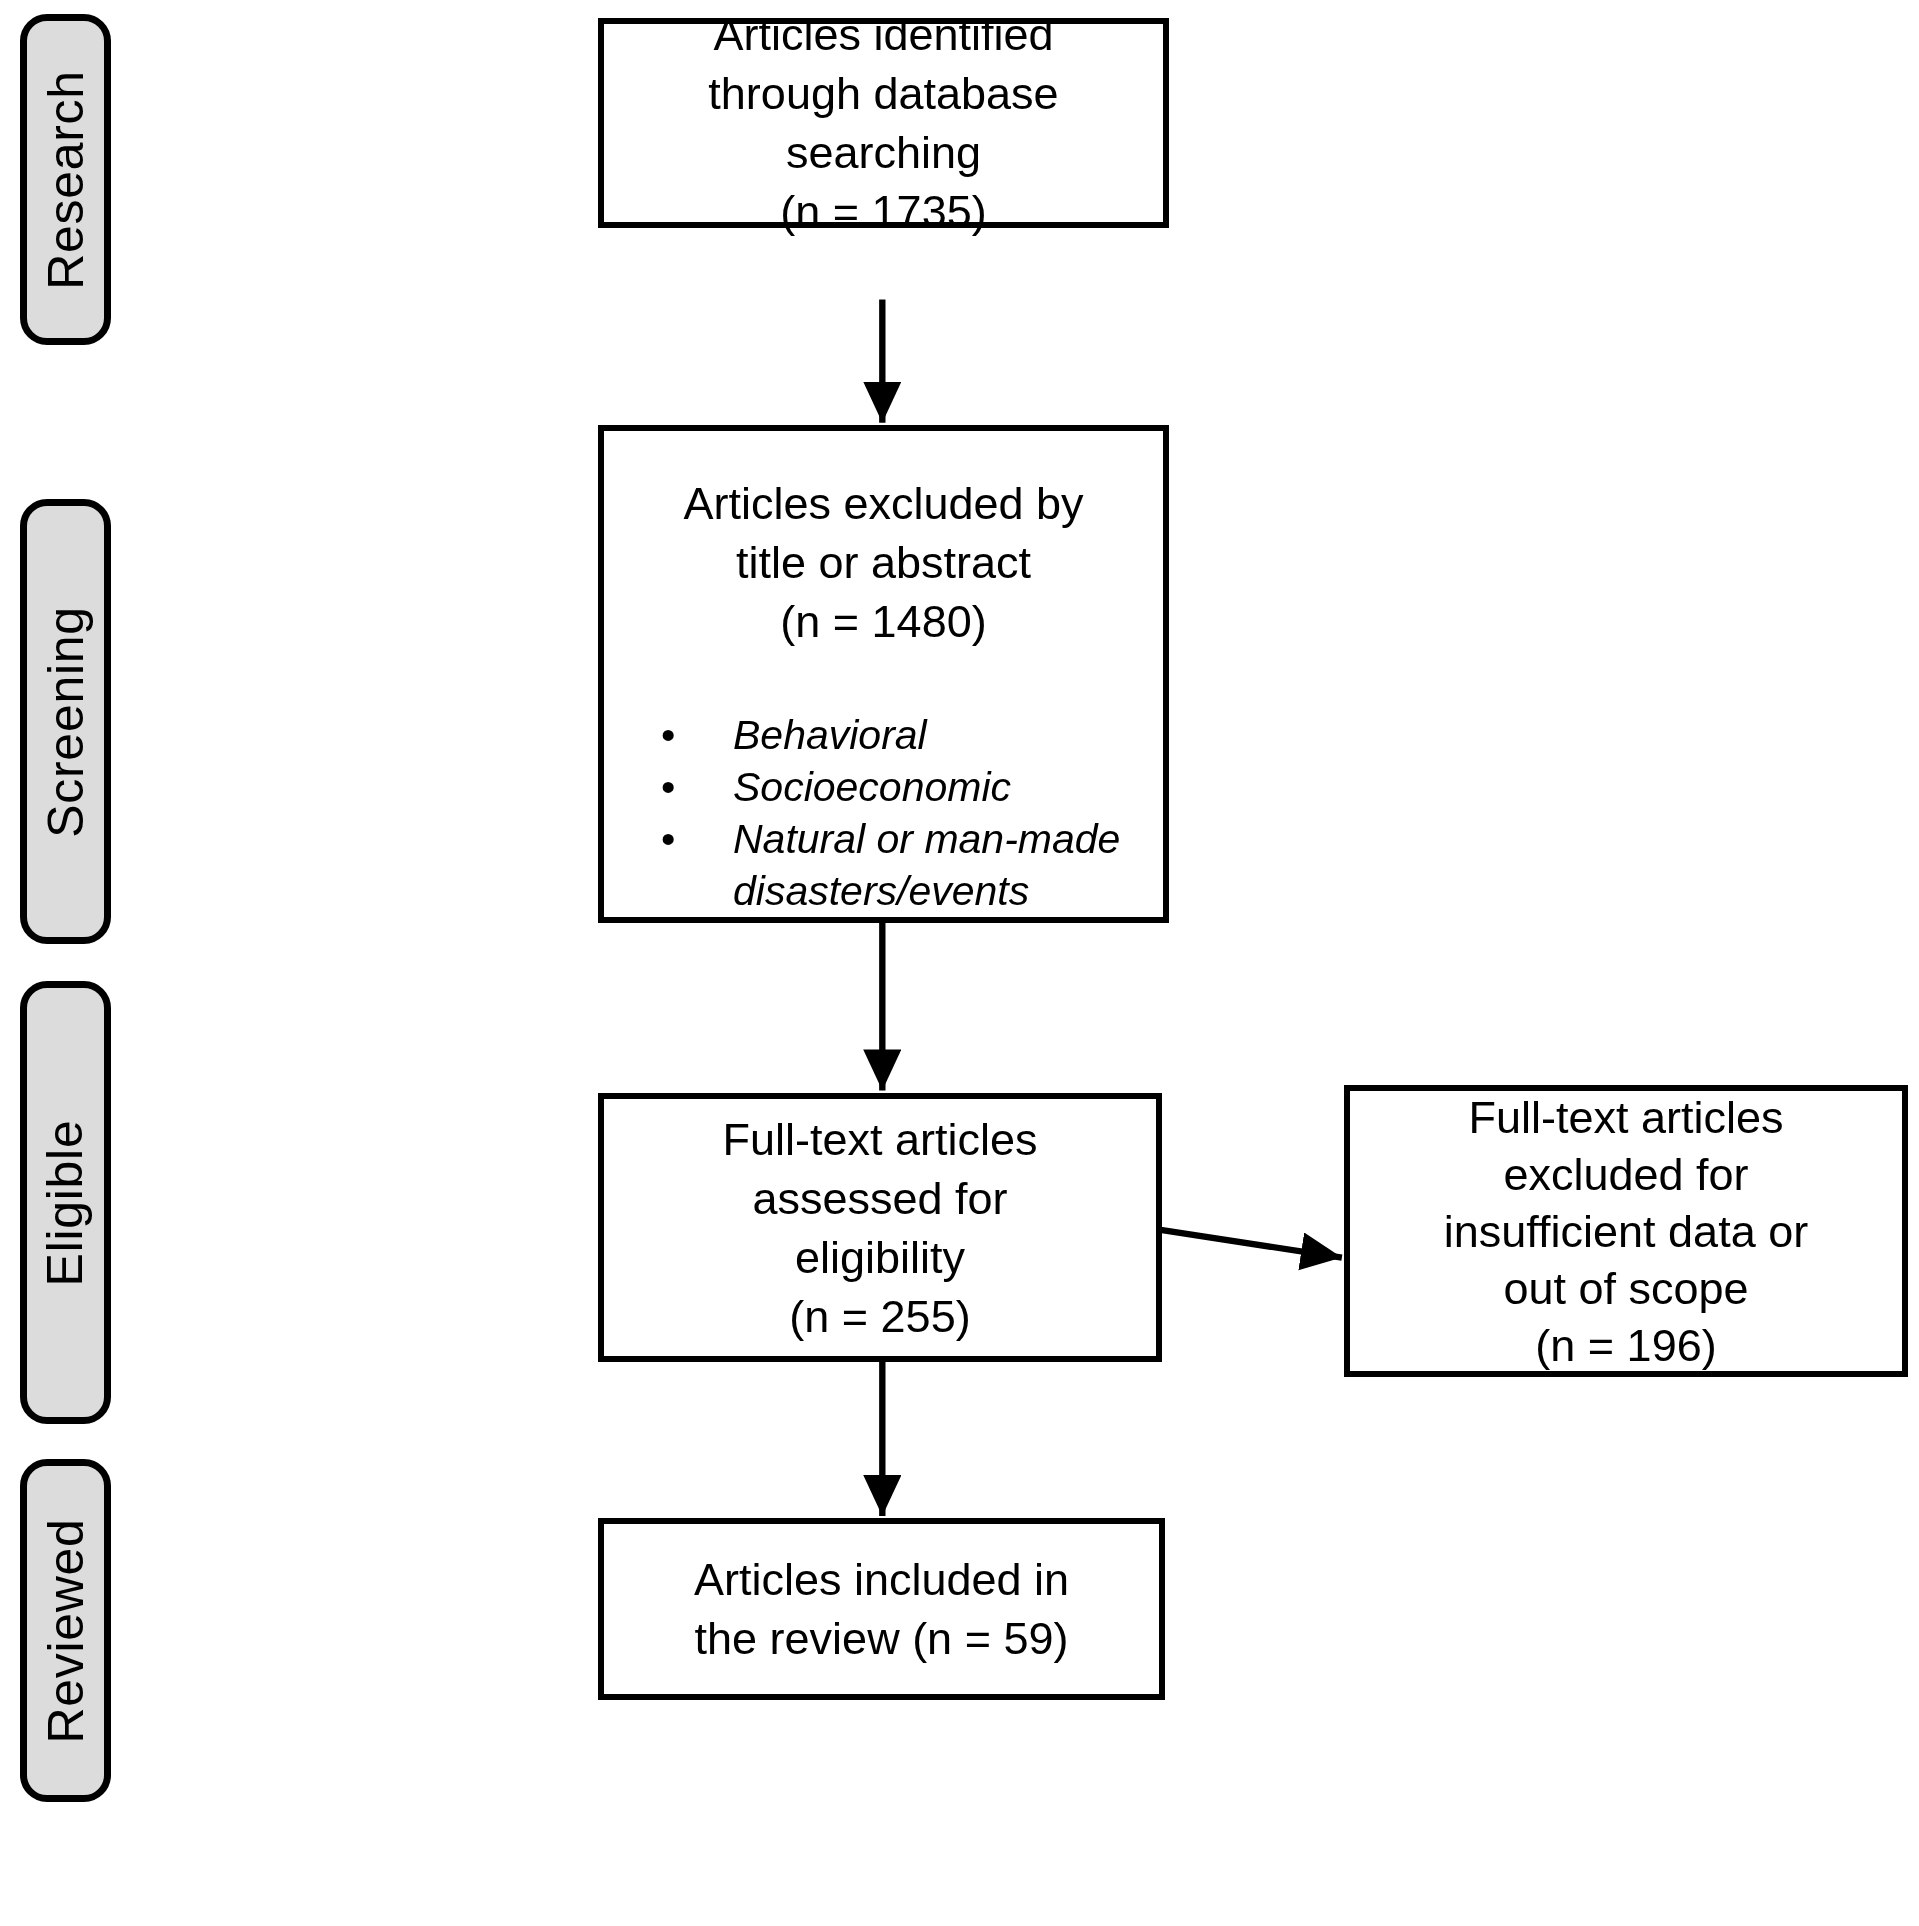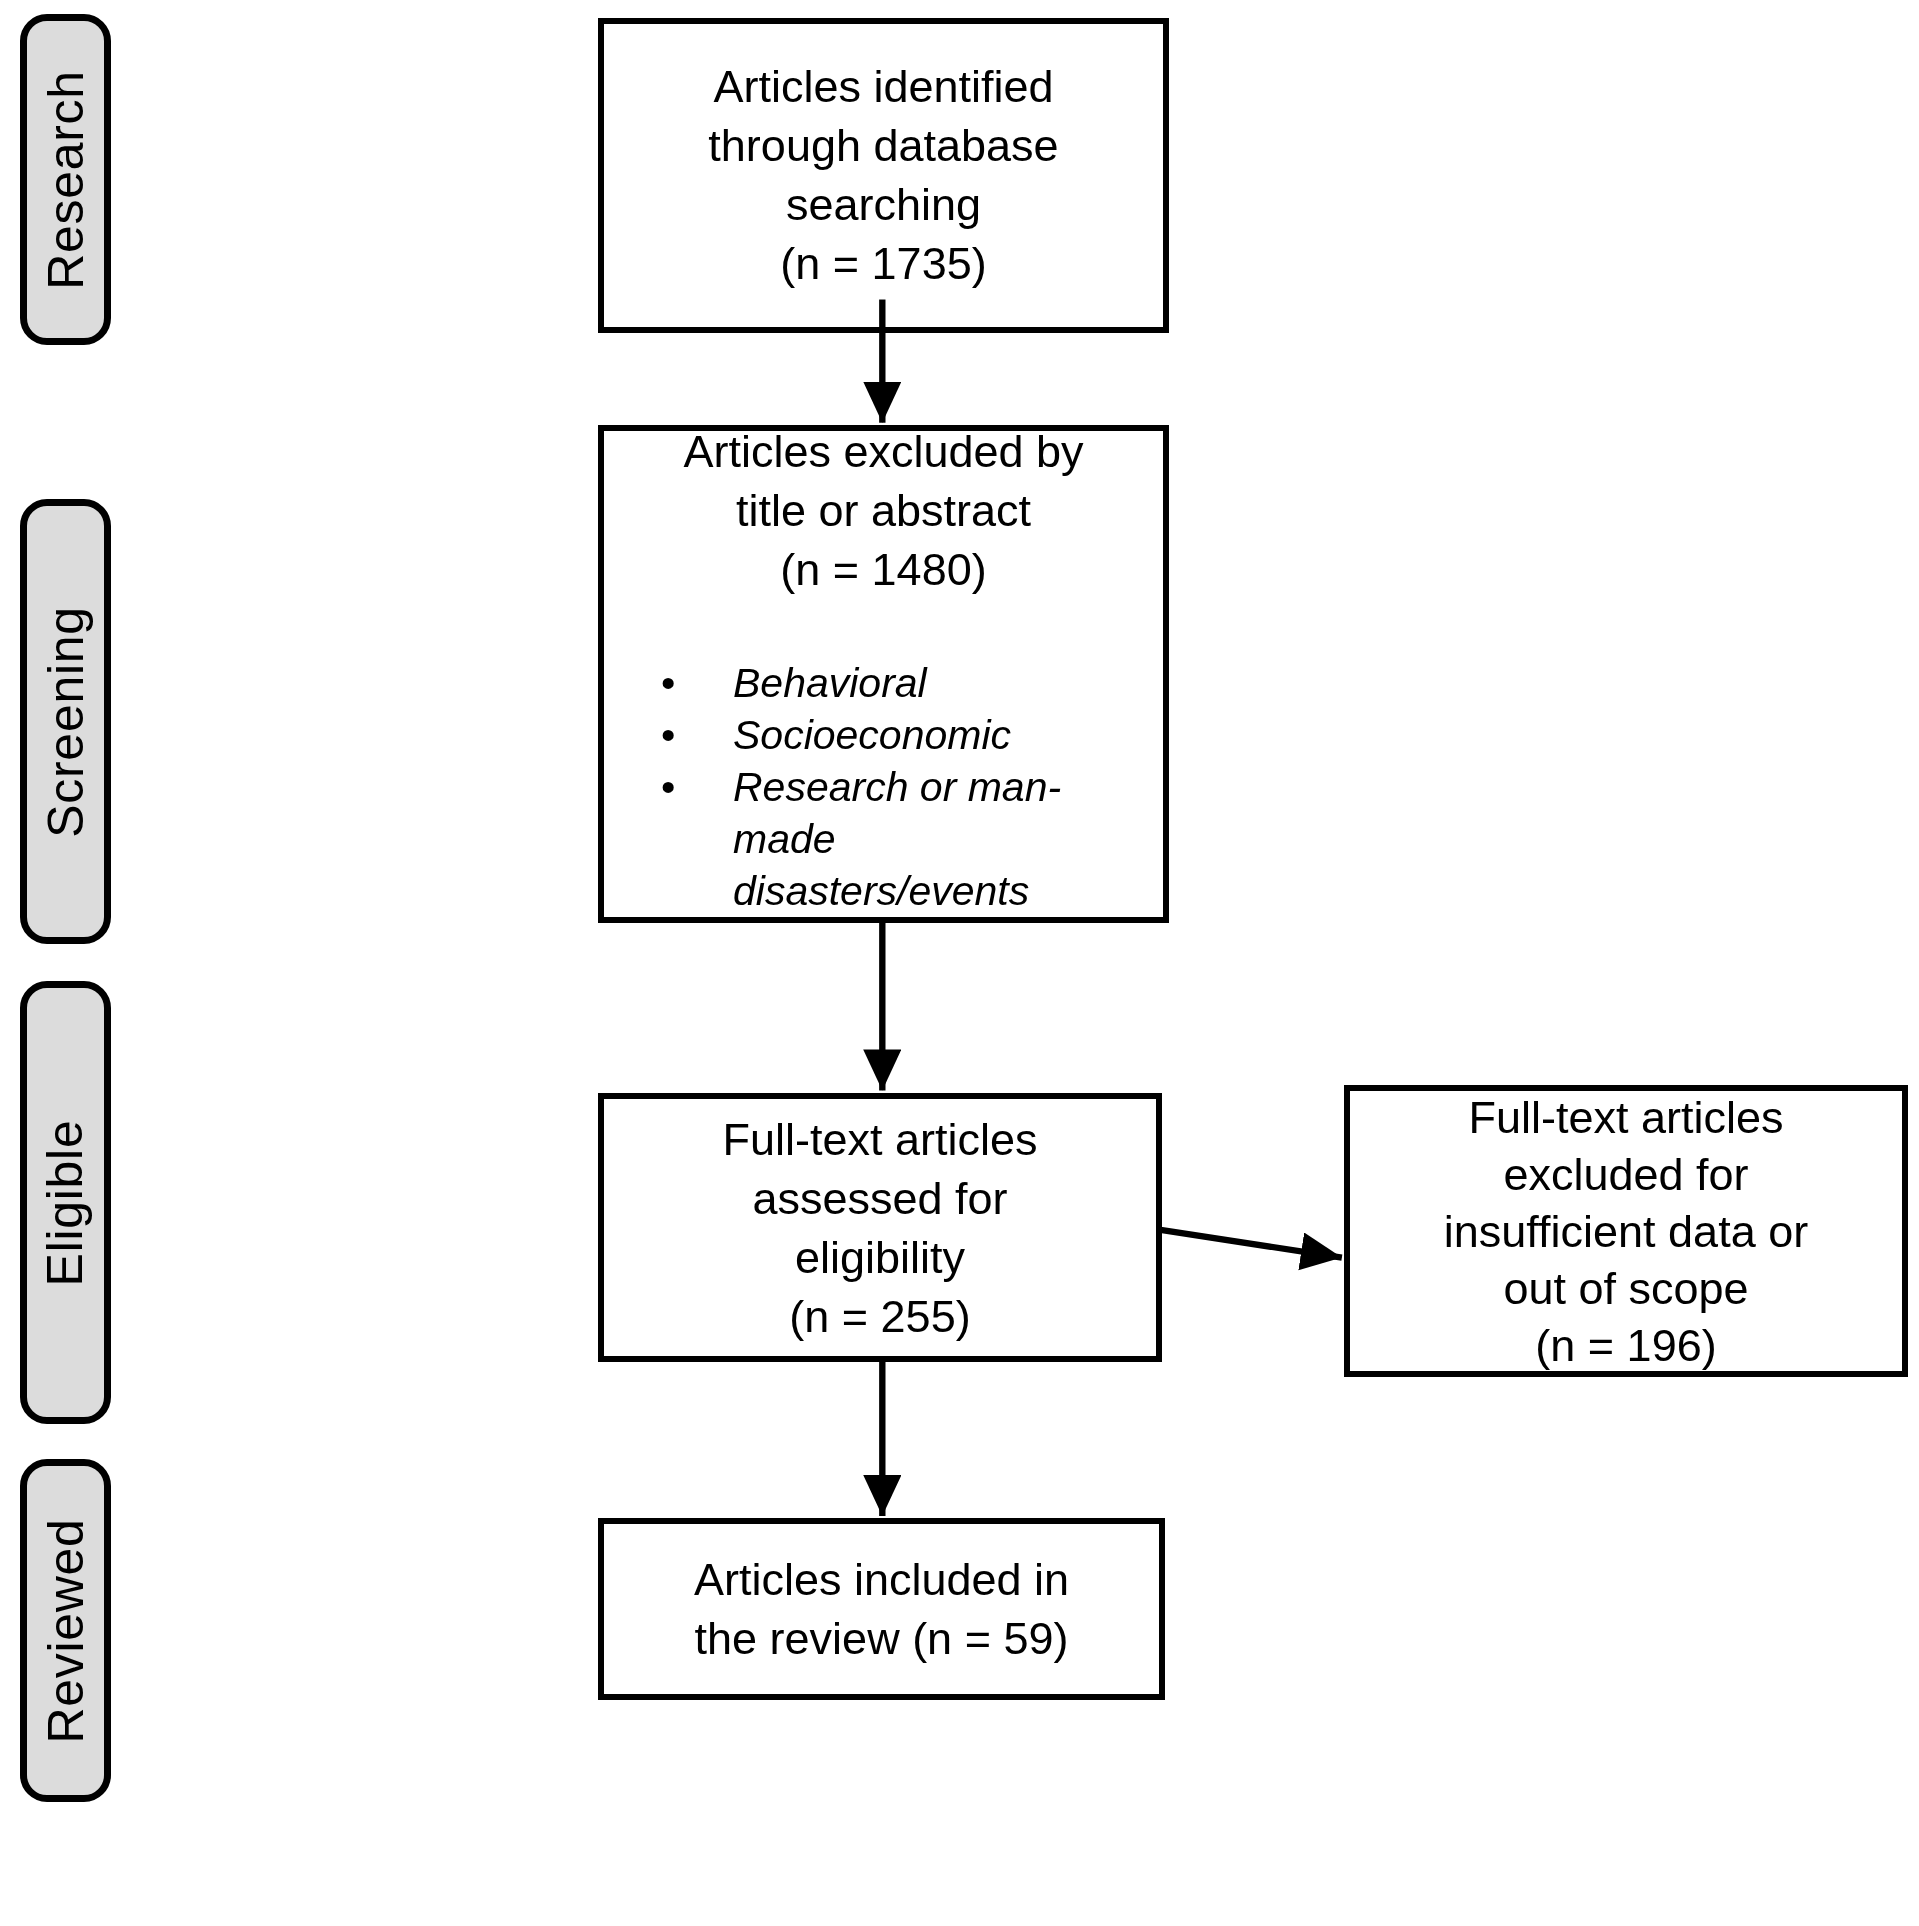--- a/index.html
+++ b/index.html
@@ -48,21 +48,21 @@
     flex-direction: column;
     align-items: center;
     justify-content: center;
   }
   .ftext {
     white-space: pre-line;
     text-align: center;
     font-size: 45px;
     line-height: 59px;
   }
-  .box-a { left: 598px;  top: 17.7px;   width: 571px; height: 315px; justify-content: center; }
+  .box-a { left: 598px;  top: 17.7px;   width: 571px; height: 210px; justify-content: center; }
   .box-b { left: 598px;  top: 425px;  width: 571px; height: 498px;
            justify-content: flex-end; padding-top: 30px; }
   .box-c { left: 598px;  top: 1093px; width: 564px; height: 269px; }
   .box-d { left: 598px;  top: 1518px; width: 567px; height: 182px; }
   .box-e { left: 1344px; top: 1085px; width: 564px; height: 292px; }
   .box-e .ftext { line-height: 57px; }
 
   
   .bullets {
     width: 100%;
@@ -128,21 +128,21 @@
         <div class="bullet-row">
           <span class="bullet-glyph">•</span>
           <span class="bullet-text">Behavioral</span>
         </div>
         <div class="bullet-row">
           <span class="bullet-glyph">•</span>
           <span class="bullet-text">Socioeconomic</span>
         </div>
         <div class="bullet-row">
           <span class="bullet-glyph">•</span>
-          <span class="bullet-text">Research or man-made
+          <span class="bullet-text">Natural or man-made
 disasters/events</span>
         </div>
       </div>
     </div>
 
     <div class="fbox box-c">
       <div class="ftext">Full-text articles
 assessed for
 eligibility
 (n = 255)</div>

